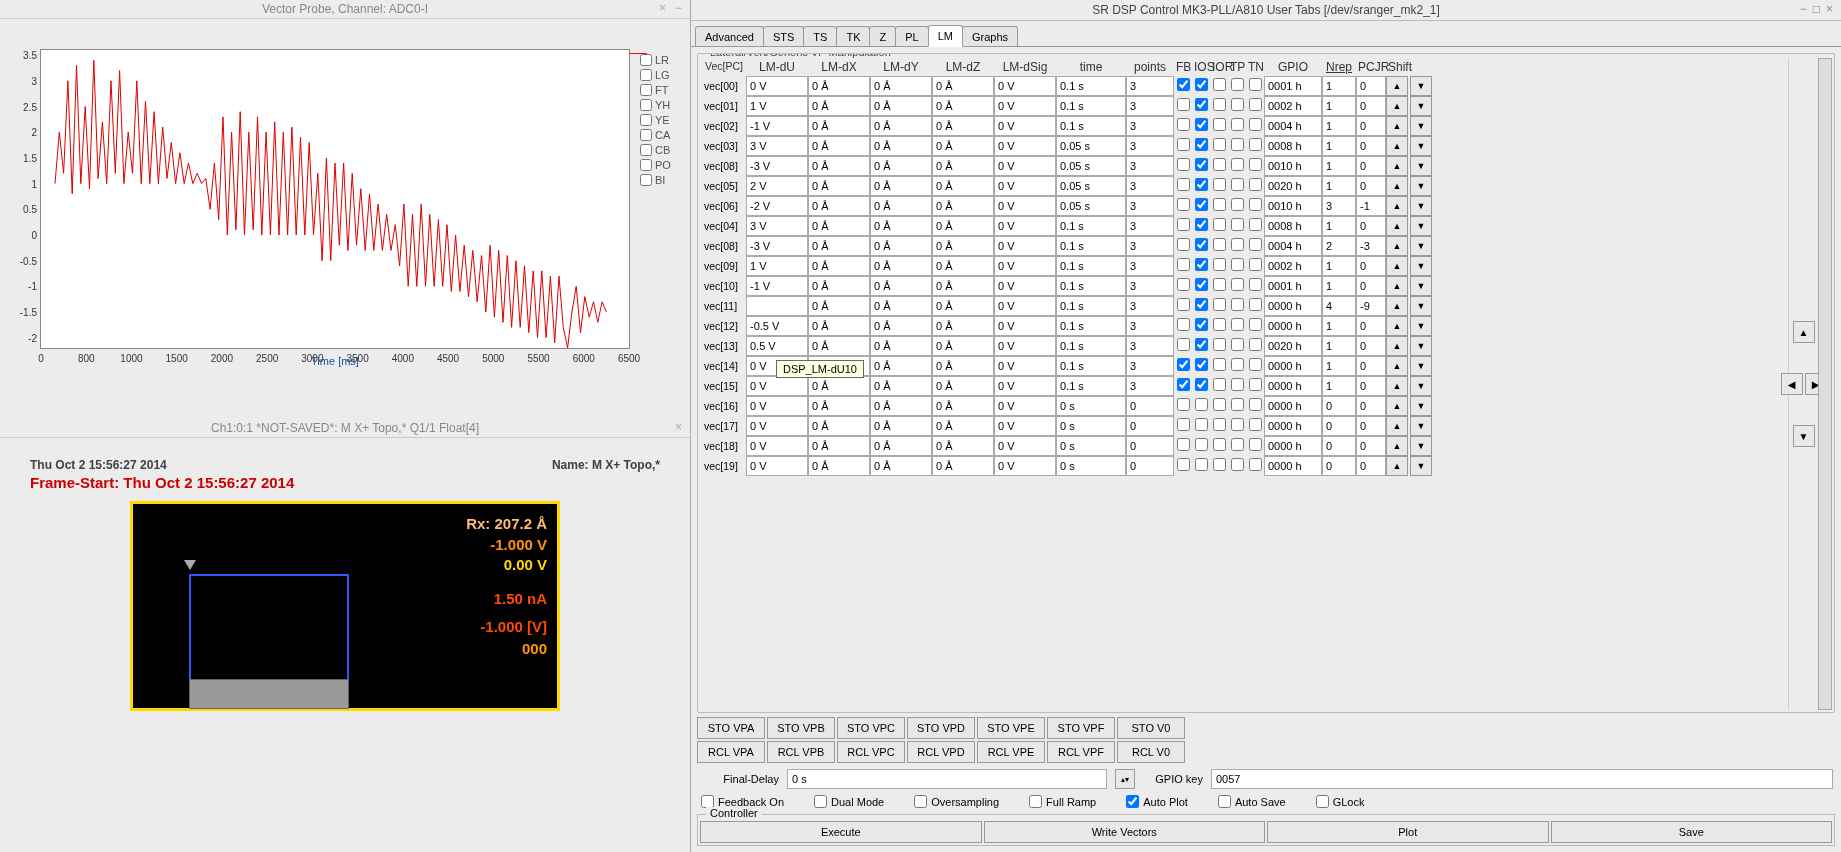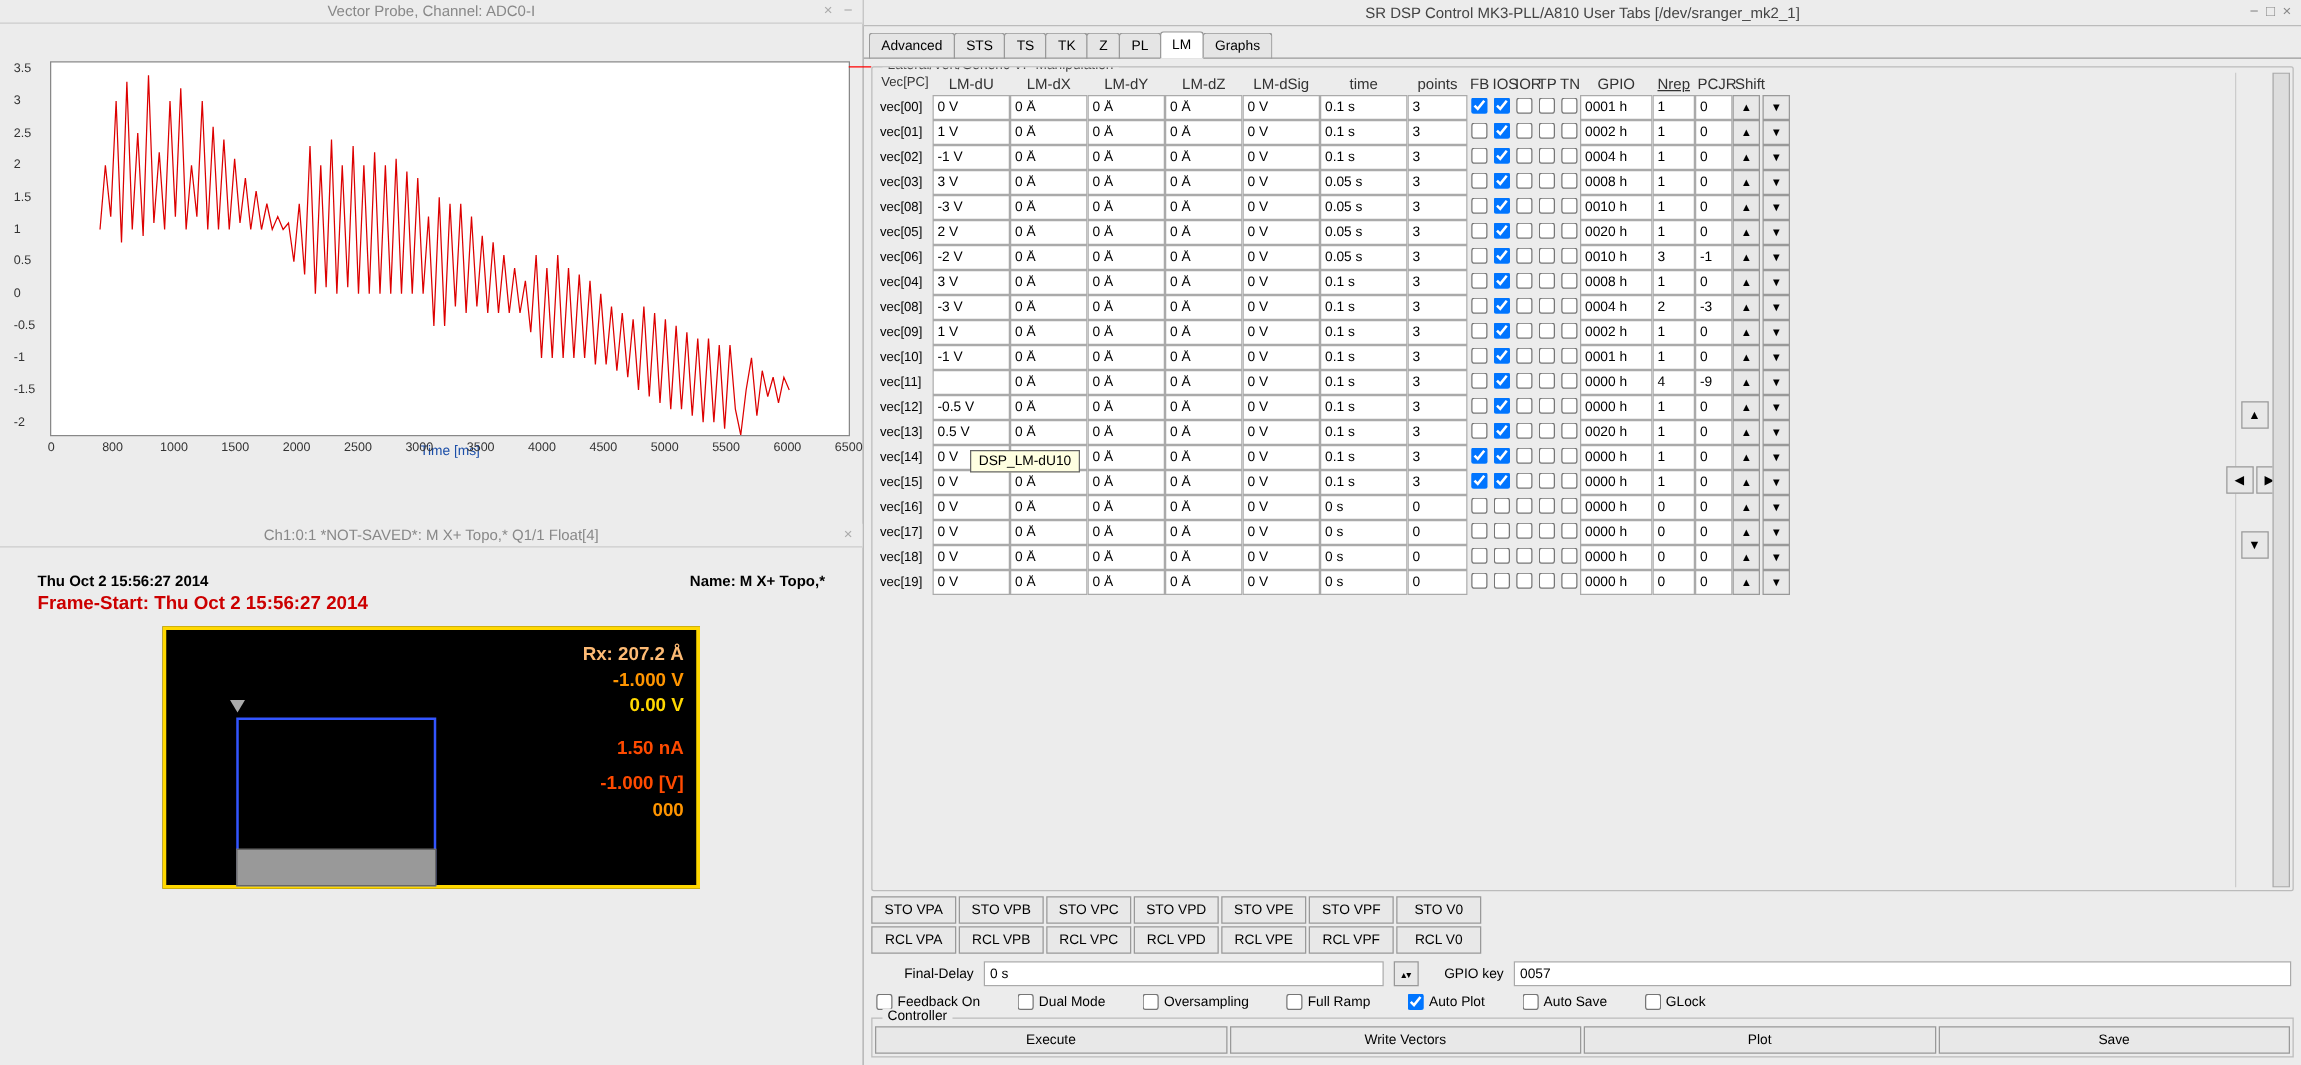--- a/index.html
+++ b/index.html
@@ -11,27 +11,27 @@
 .panel-title { background: #ececec; color: #888; text-align: center; padding: 2px 0; font-size: 11px; border-bottom: 1px solid #ccc; position: relative; }
 .panel-title .close { position: absolute; right: 8px; top: 1px; color: #aaa; cursor: pointer; }
 
 .chart-area { height: 400px; background: #ececec; display: flex; }
 .chart-plot { flex: 1; position: relative; padding: 30px 10px 20px 40px; }
 .chart-canvas { position: relative; width: 100%; height: 300px; border: 1px solid #888; background: #fff; }
 .chart-xlabel { text-align: center; color: #1b4ea8; font-size: 11px; margin-top: 6px; }
 .chart-legend { width: 50px; padding-top: 35px; }
 .chart-legend label { display: flex; align-items: center; gap: 3px; font-size: 11px; margin-bottom: 3px; color: #555; }
 .chart-legend input { width: 12px; height: 12px; }
-.y-tick { position: absolute; left: -30px; font-size: 10px; color: #333; width: 26px; transform: translateY(-50%); }
+.y-tick { position: absolute; left: -30px; font-size: 10px; color: #333; width: 26px; text-align: right; transform: translateY(-50%); }
 .x-tick { position: absolute; bottom: -16px; font-size: 10px; color: #333; transform: translateX(-50%); }
 .red-line { position: absolute; right: -18px; top: 3px; width: 18px; height: 1px; border-top: 1px solid red; }
 
 .image-area { flex: 1; background: #ececec; padding: 10px 20px; }
 .image-header { padding: 10px 10px 4px 10px; }
-.image-header .line1 { color: #000000; font-weight: bold; font-size: 15px; display: flex; justify-content: space-between; }
+.image-header .line1 { color: #404040; font-weight: bold; font-size: 15px; display: flex; justify-content: space-between; }
 .image-header .line2 { color: #cc0000; font-weight: bold; font-size: 15px; margin-top: 2px; }
 .image-view { margin: 6px auto 0; width: 430px; height: 210px; border: 3px solid #ffd800; background: #000; position: relative; }
 .image-view .blue-box { position: absolute; left: 56px; top: 70px; width: 160px; height: 135px; border: 2px solid #3355ff; }
 .image-view .gray-box { position: absolute; left: 56px; top: 175px; width: 160px; height: 30px; background: #999; border: 1px solid #666; }
 .image-view .cursor-tri { position: absolute; left: 51px; top: 56px; width: 0; height: 0; border-left: 6px solid transparent; border-right: 6px solid transparent; border-top: 10px solid #aaa; }
 .overlay-text { position: absolute; right: 10px; font-weight: bold; font-size: 15px; text-align: right; }
 .ot1 { color: #fdba74; top: 11px; } .ot2 { color: #ff9500; top: 32px; } .ot3 { color: #ffd800; top: 52px; }
 .ot4 { color: #ff4a00; top: 86px; } .ot5 { color: #ff4a00; top: 114px; } .ot6 { color: #ff9500; top: 136px; }
 
 .right-title { background: #ececec; color: #444; text-align: center; padding: 3px 0; font-size: 12px; border-bottom: 1px solid #bbb; position: relative; }
@@ -124,20 +124,31 @@
               <div class="x-tick" style="left: 61.5385%;">4000</div>
               <div class="x-tick" style="left: 69.2308%;">4500</div>
               <div class="x-tick" style="left: 76.9231%;">5000</div>
               <div class="x-tick" style="left: 84.6154%;">5500</div>
               <div class="x-tick" style="left: 92.3077%;">6000</div>
               <div class="x-tick" style="left: 100%;">6500</div>
             </div>
         </div>
         <div class="chart-xlabel">Time [ms]</div>
       </div>
+      <div class="chart-legend" id="legend">
+          <label><input type="checkbox" style="">LR</label>
+          <label><input type="checkbox" style="">LG</label>
+          <label><input type="checkbox" style="">FT</label>
+          <label><input type="checkbox" style="">YH</label>
+          <label><input type="checkbox" style="">YE</label>
+          <label><input type="checkbox" style="">CA</label>
+          <label><input type="checkbox" style="">CB</label>
+          <label><input type="checkbox" style="">PO</label>
+          <label><input type="checkbox" style="">BI</label>
+        </div>
     </div>
 
     <div class="panel-title">
       <span>Ch1:0:1 *NOT-SAVED*: M X+ Topo,* Q1/1 Float[4]</span>
       <span class="close">×</span>
     </div>
     <div class="image-area">
       <div class="image-header">
         <div class="line1">
           <span>Thu Oct  2 15:56:27 2014</span>

